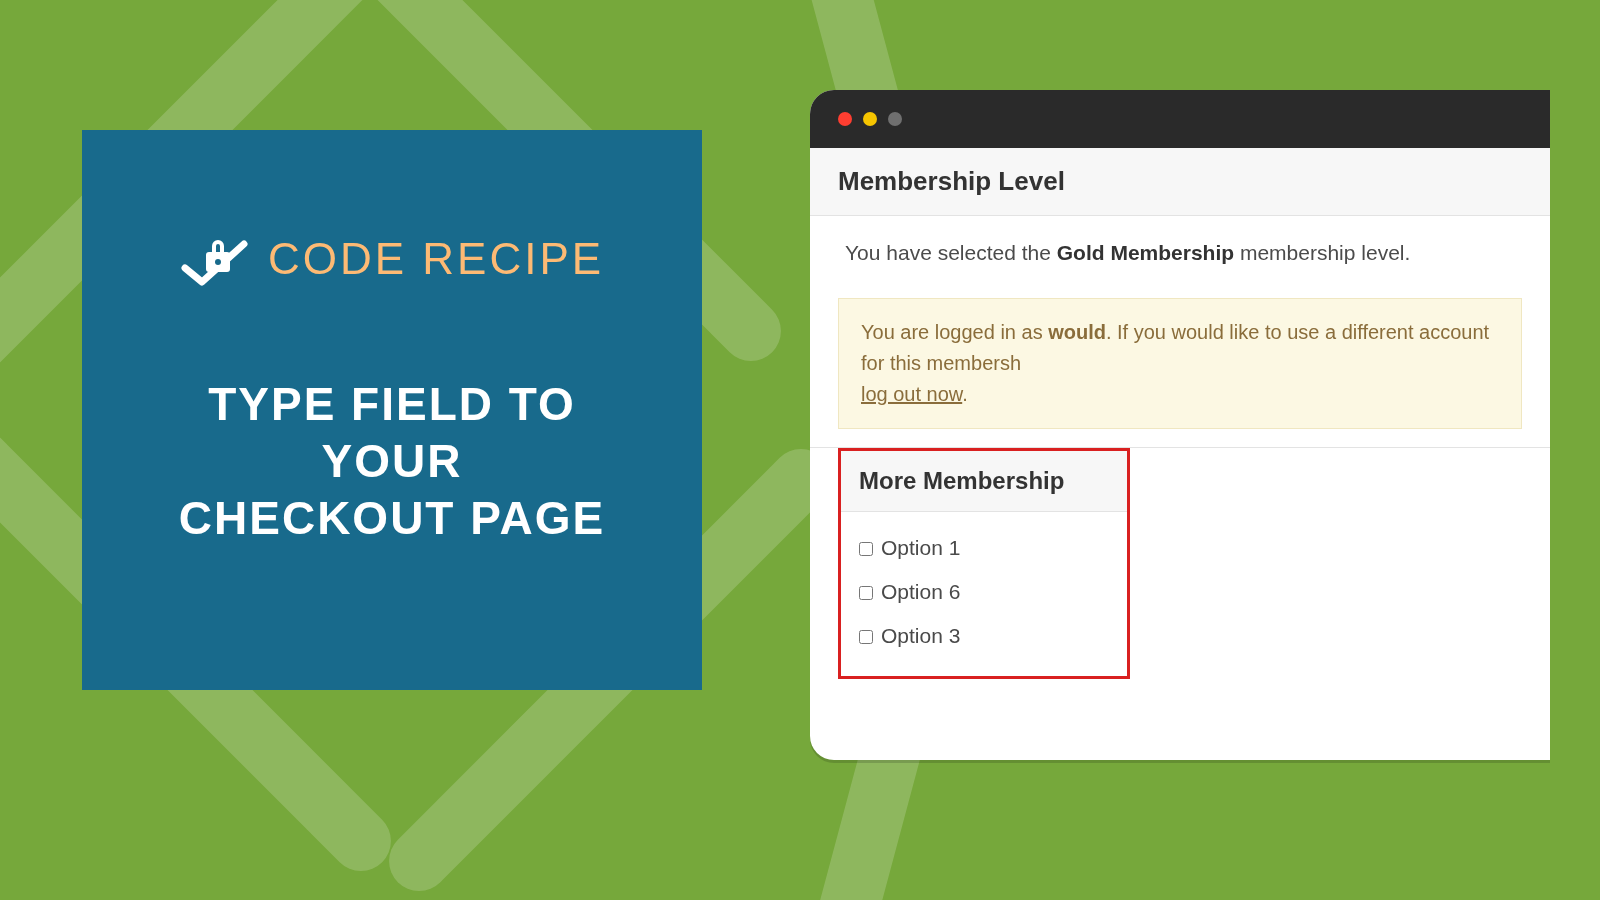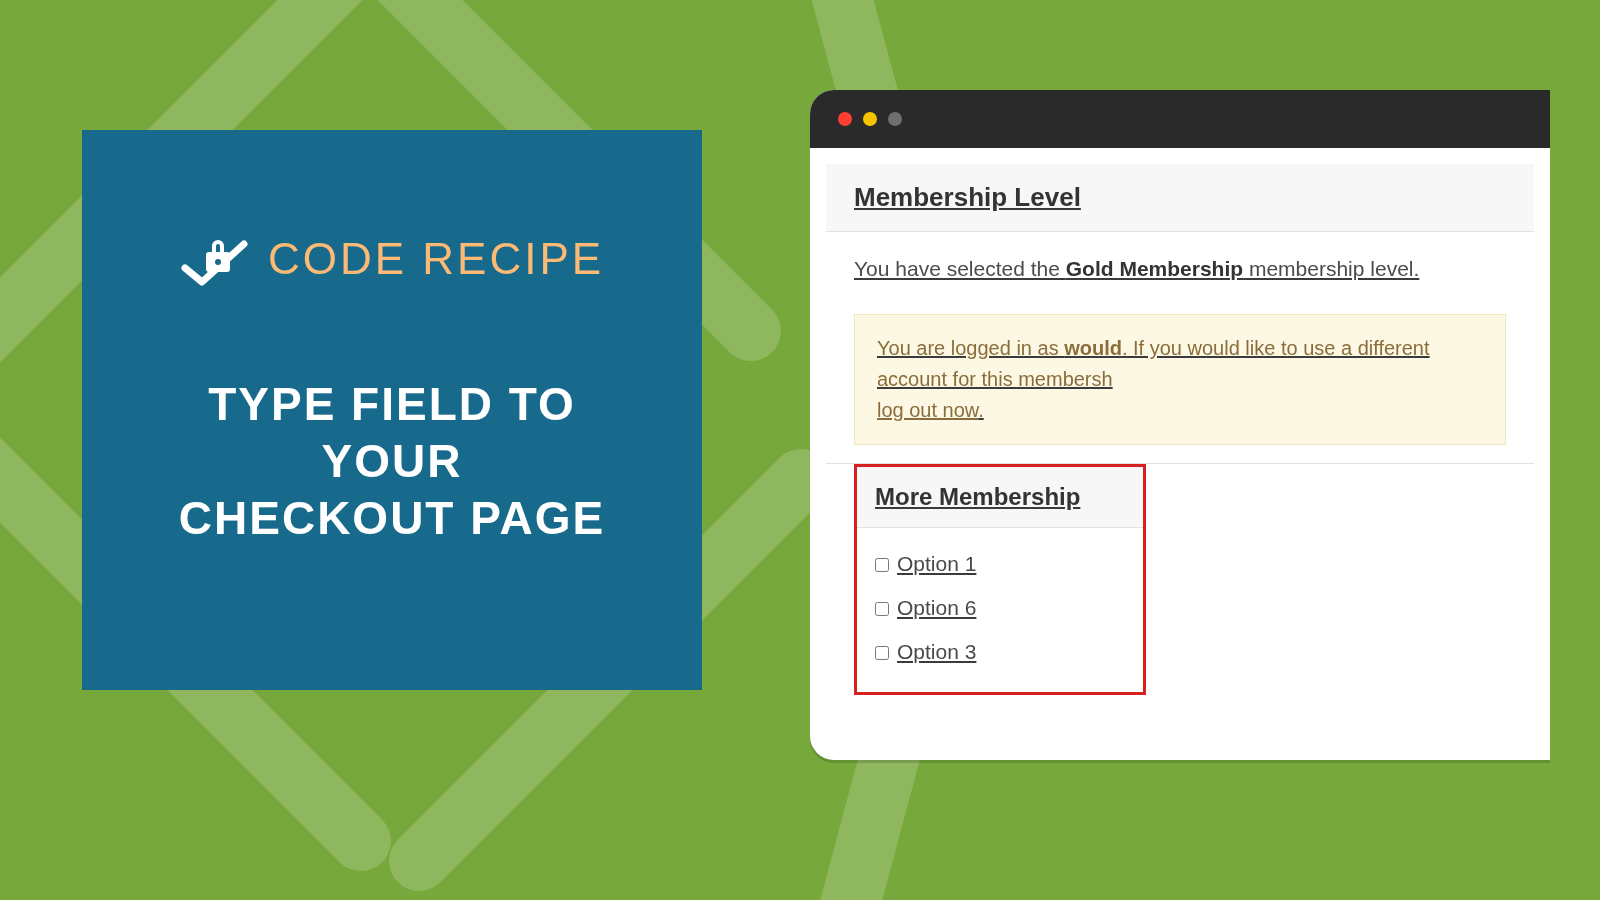--- a/index.html
+++ b/index.html
@@ -78,33 +78,32 @@
     align-items: center;
     gap: 11px;
     padding-left: 28px;
   }
   .traffic-dot { width: 14px; height: 14px; border-radius: 50%; }
   .dot-red { background: #fe3e31; }
   .dot-yellow { background: #f6c500; }
   .dot-gray { background: #6f6f6f; }
 
   .page {
-    padding: 16px;
+    padding: 0;
     color: #3b3b3b;
-    text-decoration: underline;
   }
   .section-header {
     background: #f7f7f7;
     border-bottom: 1px solid #e3e3e3;
     padding: 18px 28px;
     font-size: 26px;
     font-weight: 700;
     color: #333;
   }
-  .section-body { padding: 22px 28px; font-size: 21px; color: #4b4b4b; }
+  .section-body { padding: 22px 28px; font-size: 21px; color: #4b4b4b; margin-left: 7px; }
   .section-body p { margin-bottom: 14px; line-height: 1.45; }
   .section-body p:last-child { margin-bottom: 0; }
   .b { font-weight: 700; color: #333; }
 
   .notice {
     margin: 8px 28px 18px 28px;
     background: #fcf8e3;
     border: 1px solid #f0e7c1;
     color: #8a6d3b;
     padding: 18px 22px;

